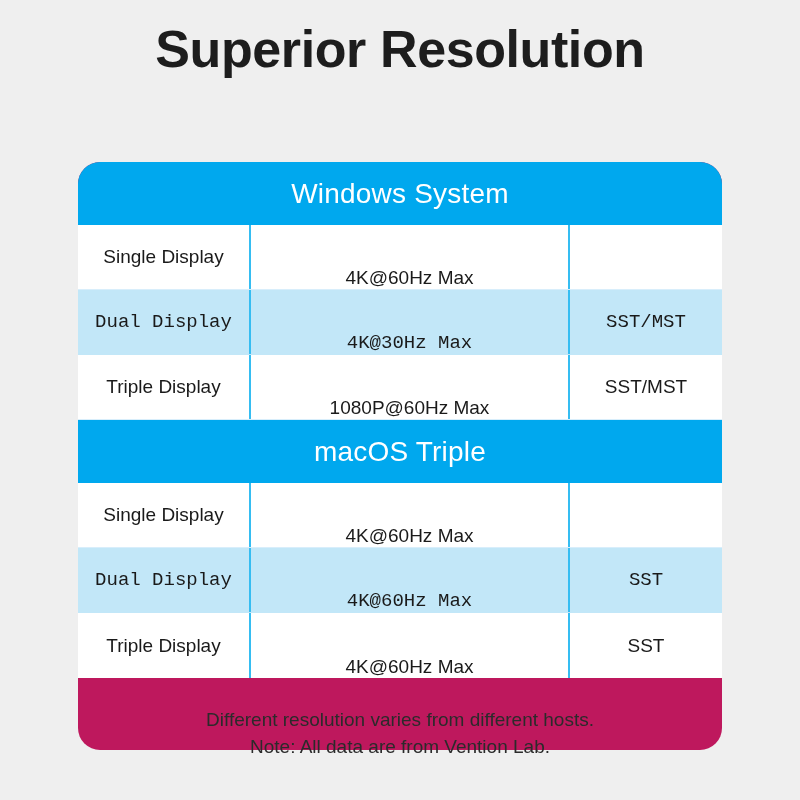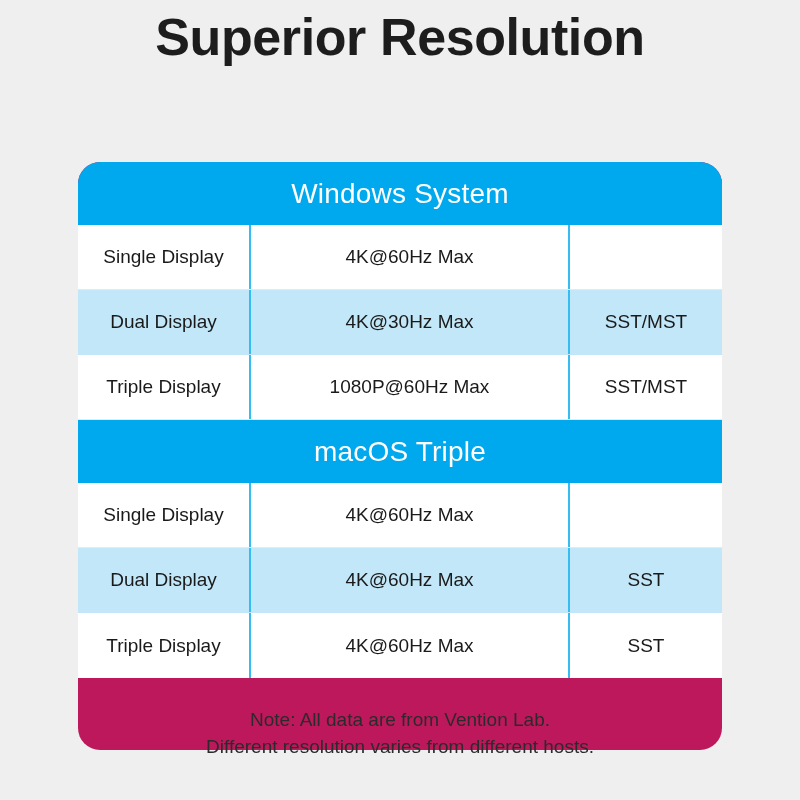--- a/index.html
+++ b/index.html
@@ -18,21 +18,21 @@
 
   .page {
     position: relative;
     width: 800px;
     height: 800px;
     box-sizing: border-box;
   }
 
   
   .title-block {
-    padding-top: 6px;
+    padding-top: 18px;
     text-align: center;
   }
   .title-line {
     display: block;
     font-size: 52px;
     line-height: 62px;
     font-weight: 700;
     letter-spacing: -0.4px;
     color: #1d1d1d;
   }
@@ -65,20 +65,21 @@
   .row {
     display: flex;
     height: 65px;
     box-sizing: border-box;
     background: #ffffff;
     border-bottom: 1px solid #d8eefb;
   }
   .row.tinted {
     background: #c2e7f8;
     border-bottom: 1px solid #c2e7f8;
+    font-family: Liberation Mono, monospace;
   }
   .row.last {
     border-bottom: none;
   }
 
   .cell {
     display: flex;
     align-items: center;
     box-sizing: border-box;
     font-size: 19px;
@@ -87,20 +88,21 @@
   }
   .cell-label {
     width: 173px;
     justify-content: center;
     border-right: 2px solid #35bdf2;
   }
   .cell-res {
     width: 319px;
     justify-content: center;
     border-right: 2px solid #35bdf2;
+    align-items: flex-end;
   }
   .cell-mode {
     width: 152px;
     justify-content: center;
   }
 
   
   .note {
     position: absolute;
     left: 0;
@@ -202,17 +204,17 @@
         <span>4K@60Hz Max</span>
       </div>
       <div class="cell cell-mode">
         <span>SST</span>
       </div>
     </div>
 
   </div>
 
   <div class="note">
+    <span class="note-line">Different resolution varies from different hosts.</span>
     <span class="note-line">Note: All data are from Vention Lab.</span>
-    <span class="note-line">Different resolution varies from different hosts.</span>
   </div>
 
 </div>
 
 </body></html>

